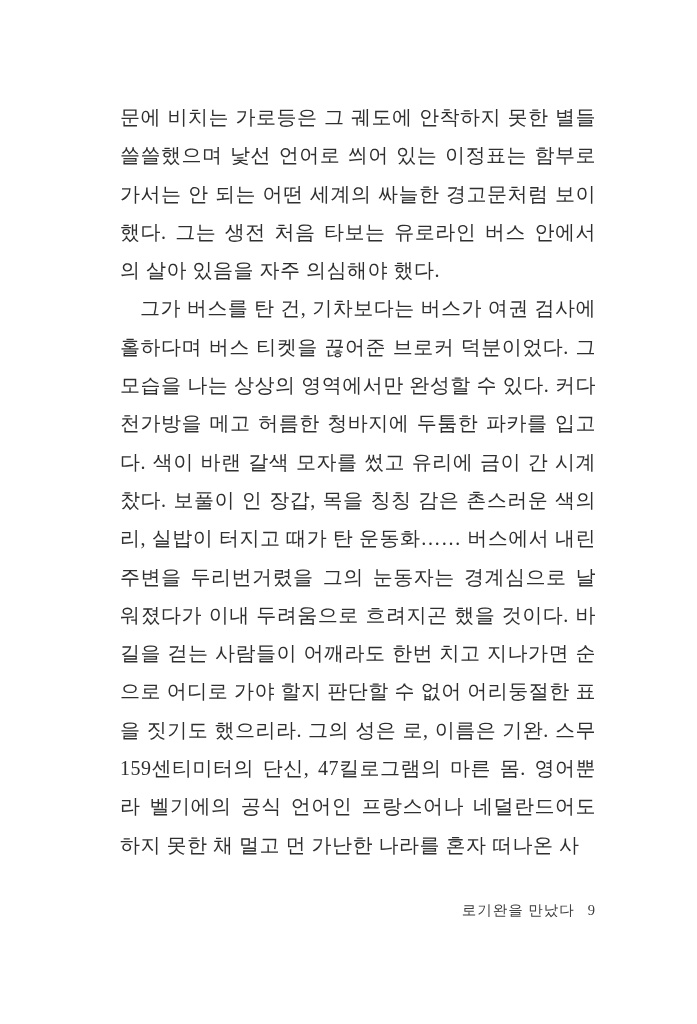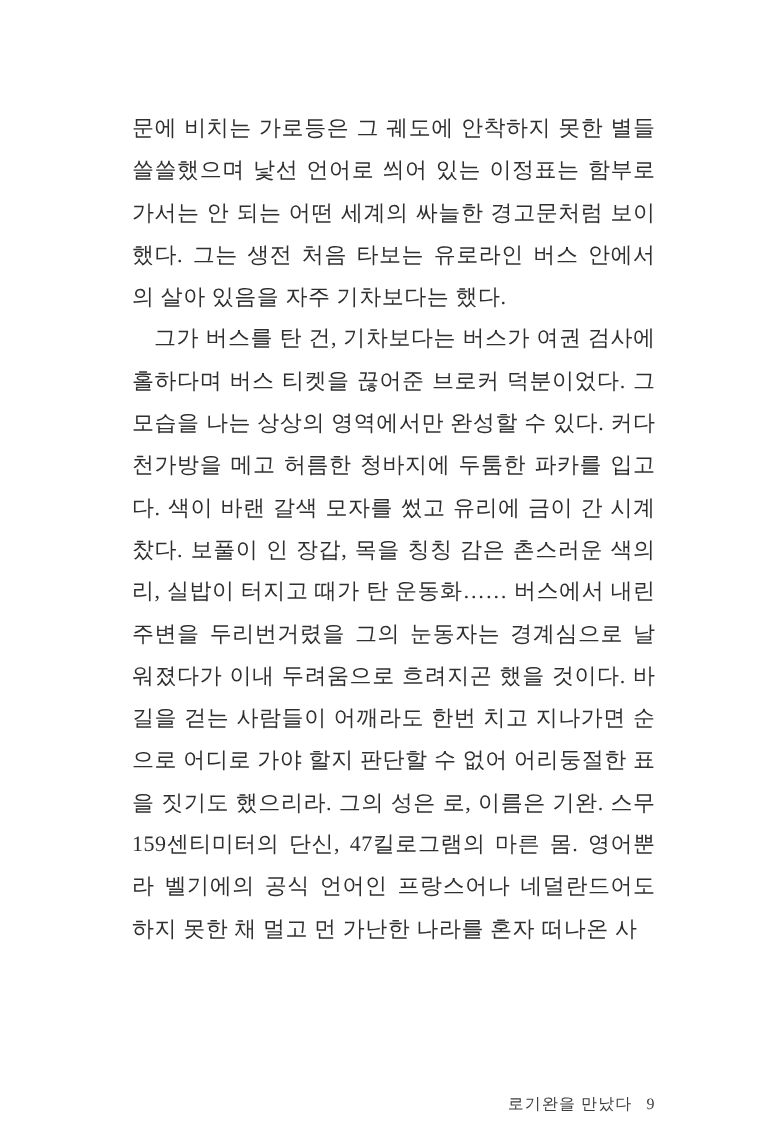--- a/index.html
+++ b/index.html
@@ -33,21 +33,21 @@
   }
   .line.para-last {
     text-align: left;
     text-align-last: left;
   }
   .line.indent {
     text-indent: 1em;
   }
   .footer {
     position: absolute;
-    top: 994px;
+    top: 901px;
     right: 102px;
     font-size: 14.5px;
     color: #3c3c3c;
     letter-spacing: 1px;
     text-align: right;
   }
   .footer .page-number {
     display: inline-block;
     margin-left: 13px;
     letter-spacing: 0;
@@ -57,21 +57,21 @@
 <body>
 
 <div class="page">
 
   <div class="text-block">
 
     <div class="line">문에 비치는 가로등은 그 궤도에 안착하지 못한 별들처럼</div>
     <div class="line">쓸쓸했으며 낯선 언어로 씌어 있는 이정표는 함부로 들어</div>
     <div class="line">가서는 안 되는 어떤 세계의 싸늘한 경고문처럼 보이기도</div>
     <div class="line">했다. 그는 생전 처음 타보는 유로라인 버스 안에서 자신</div>
-    <div class="line para-last">의 살아 있음을 자주 기차보다는 했다.</div>
+    <div class="line para-last">의 살아 있음을 자주 의심해야 했다.</div>
 
     <div class="line indent">그가 버스를 탄 건, 기차보다는 버스가 여권 검사에 소</div>
     <div class="line">홀하다며 버스 티켓을 끊어준 브로커 덕분이었다. 그의</div>
     <div class="line">모습을 나는 상상의 영역에서만 완성할 수 있다. 커다란</div>
     <div class="line">천가방을 메고 허름한 청바지에 두툼한 파카를 입고 있</div>
     <div class="line">다. 색이 바랜 갈색 모자를 썼고 유리에 금이 간 시계를</div>
     <div class="line">찼다. 보풀이 인 장갑, 목을 칭칭 감은 촌스러운 색의 목도</div>
     <div class="line">리, 실밥이 터지고 때가 탄 운동화…… 버스에서 내린 뒤</div>
     <div class="line">주변을 두리번거렸을 그의 눈동자는 경계심으로 날카로</div>
     <div class="line">워졌다가 이내 두려움으로 흐려지곤 했을 것이다. 바쁘게</div>

